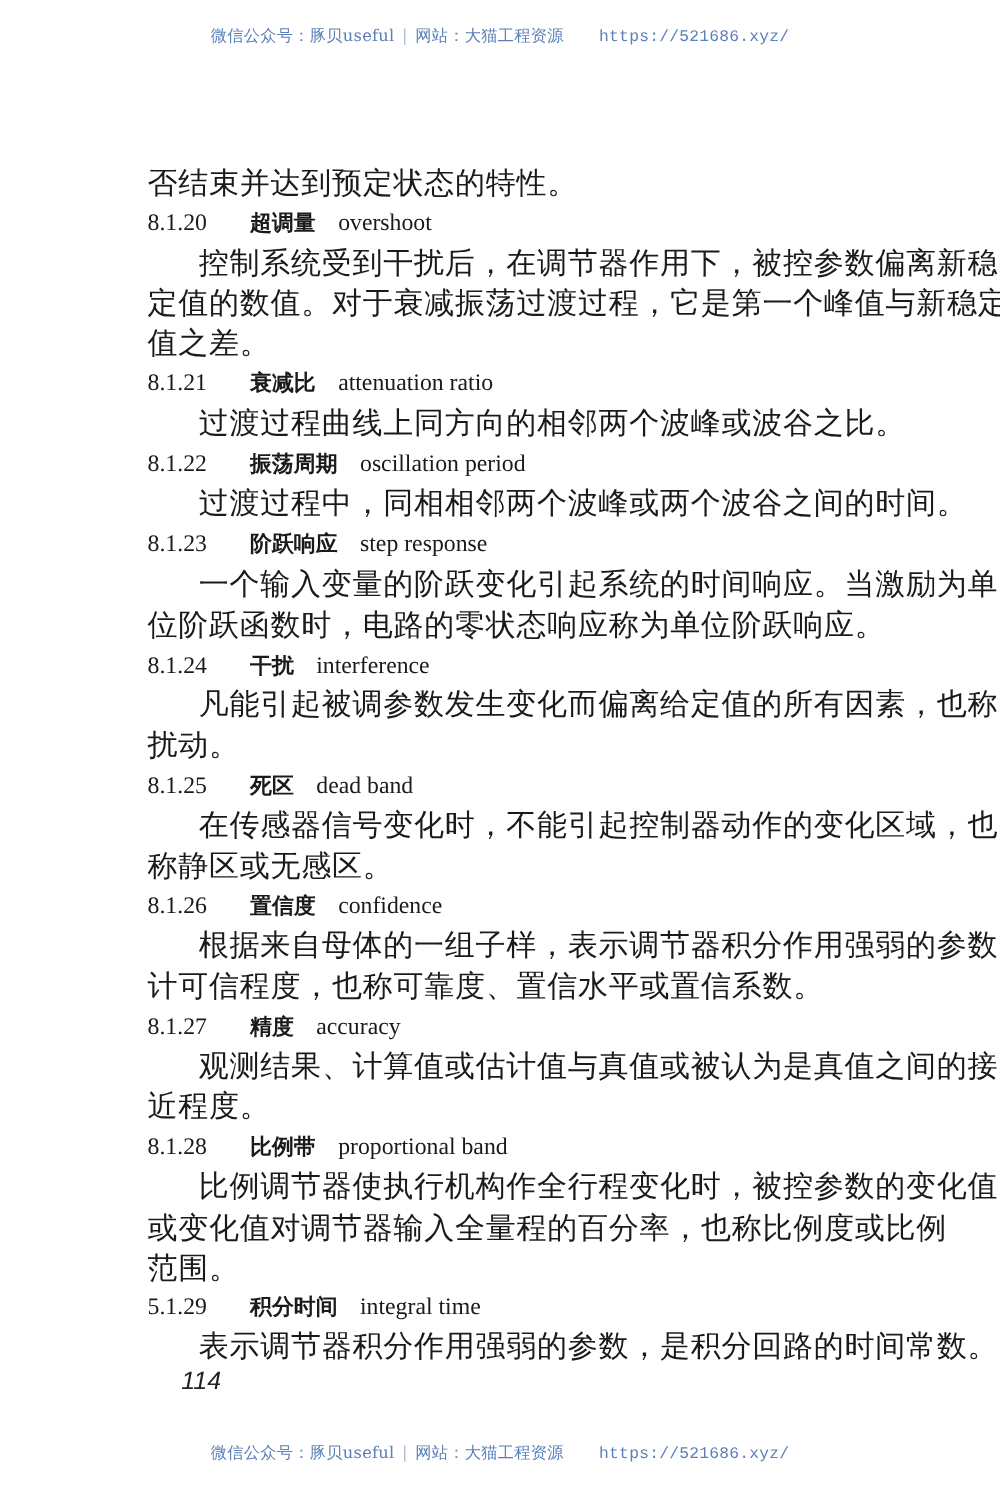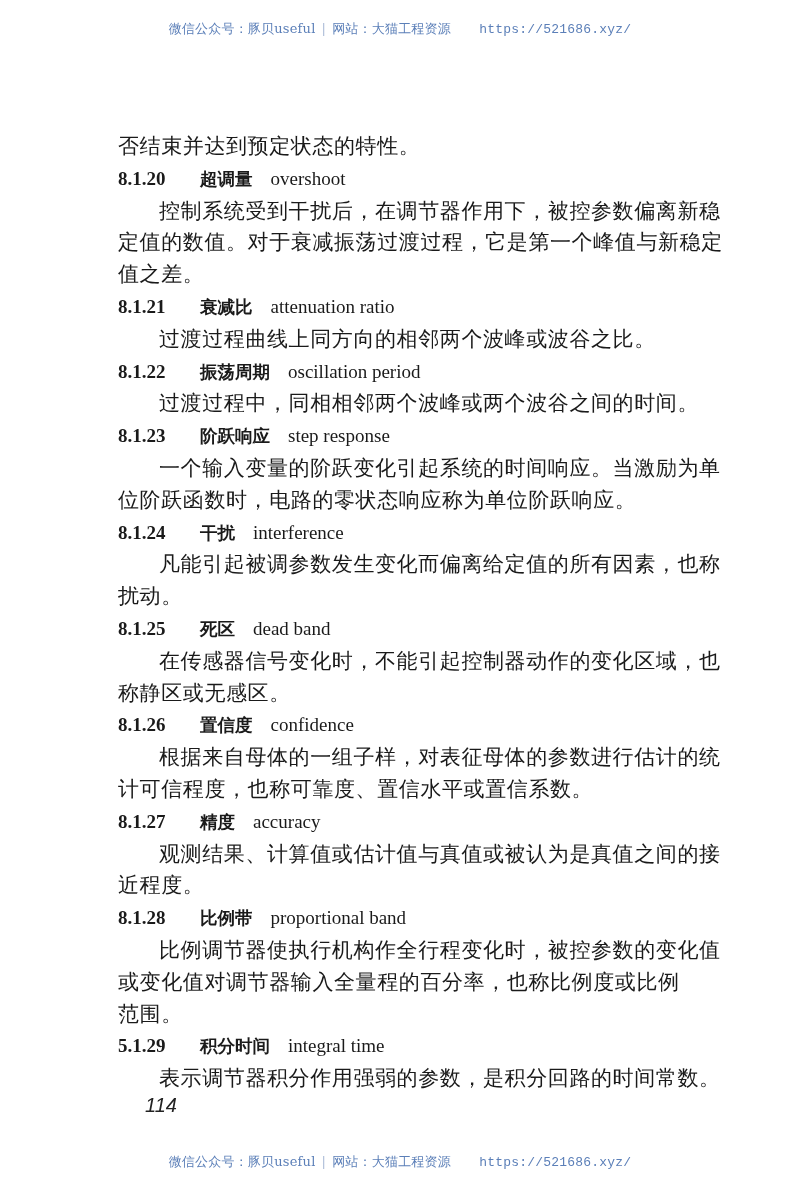--- a/index.html
+++ b/index.html
@@ -6,24 +6,24 @@
   body { width: 800px; height: 1200px; position: relative; overflow: hidden;
          font-family: "DejaVu Serif", "Liberation Serif", serif; color: #1a1a1a; }
   .watermark { position: absolute; left: 0; width: 800px; text-align: center;
                font-family: "DejaVu Serif", "Liberation Serif", serif; font-size: 13px;
                color: #5b7fb8; letter-spacing: 0.2px; }
   .watermark .mono { font-family: "Liberation Mono", "DejaVu Sans Mono", monospace; margin-left: 24px; }
   .watermark .sep { color: #a9b9d6; margin: 0 6px; }
   .wm-top { top: 20px; }
   .wm-bottom { top: 1153px; }
   .content { position: absolute; left: 118px; top: 131px; width: 600px; }
-  .line { font-size: 21px; line-height: 31.8px; white-space: nowrap; letter-spacing: 0.6px; }
+  .line { font-size: 24px; line-height: 31.8px; white-space: nowrap; letter-spacing: 0.6px; }
   .indent { padding-left: 41px; font-family: Liberation Serif, serif; }
   .entry-head { font-size: 18.5px; line-height: 31.8px; white-space: nowrap; }
-  .entry-num { font-family: "Liberation Serif", "DejaVu Serif", serif; font-weight: bold; font-size: 19px; display: inline-block; width: 82px; }
+  .entry-num { font-family: "Liberation Serif", "DejaVu Serif", serif; font-weight: normal; font-size: 19px; display: inline-block; width: 82px; }
   .entry-zh { font-weight: bold; font-family: "DejaVu Sans", sans-serif; font-size: 17.5px; display: inline-block; margin-right: 18px; }
   .entry-en { font-family: Liberation Serif, serif; font-size: 19px; }
   .page-number { position: absolute; left: 145px; top: 1094px; font-family: Liberation Sans, sans-serif;
                  font-style: italic; font-size: 20px; color: #222; }
 </style>
 </head>
 <body>
 
 <div class="watermark wm-top">
   <span>微信公众号：豚贝useful</span><span class="sep">|</span><span>网站：大猫工程资源</span>
@@ -77,21 +77,21 @@
       <span class="entry-num">8.1.25</span><span class="entry-zh">死区</span><span class="entry-en">dead band</span>
     </div>
     <div class="line indent">在传感器信号变化时，不能引起控制器动作的变化区域，也</div>
     <div class="line">称静区或无感区。</div>
   </div>
 
   <div class="entry">
     <div class="entry-head">
       <span class="entry-num">8.1.26</span><span class="entry-zh">置信度</span><span class="entry-en">confidence</span>
     </div>
-    <div class="line indent">根据来自母体的一组子样，对表征母体的参数进行估计的统</div>
+    <div class="line indent">根据来自母体的一组子样，表示调节器积分作用强弱的参数</div>
     <div class="line">计可信程度，也称可靠度、置信水平或置信系数。</div>
   </div>
 
   <div class="entry">
     <div class="entry-head">
       <span class="entry-num">8.1.27</span><span class="entry-zh">精度</span><span class="entry-en">accuracy</span>
     </div>
     <div class="line indent">观测结果、计算值或估计值与真值或被认为是真值之间的接</div>
     <div class="line">近程度。</div>
   </div>

